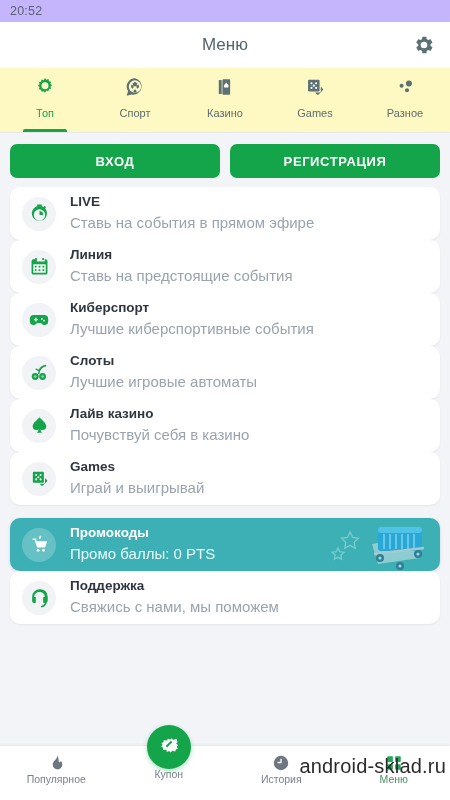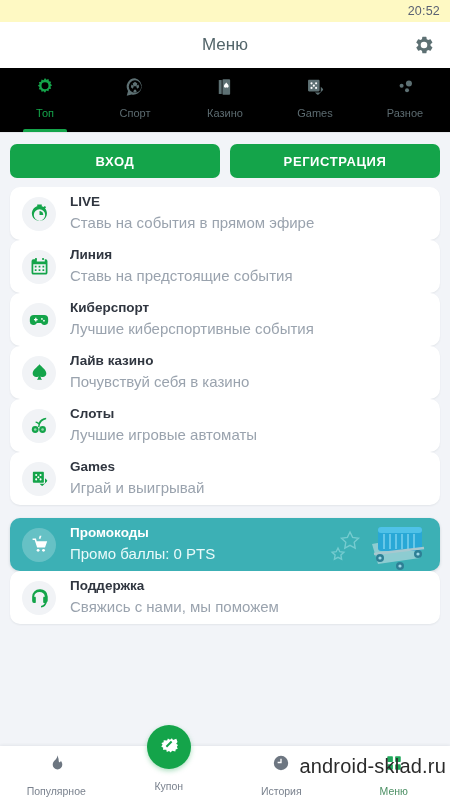--- a/index.html
+++ b/index.html
@@ -6,37 +6,37 @@
   html,body {
     width:450px; height:800px;
     background:#f2f4f8;
     font-family:"Liberation Sans", sans-serif;
     overflow:hidden;
   }
   .phone { position:relative; width:450px; height:800px; background:#f2f4f8; }
 
   
   .statusbar {
-    height:22px; background:#fef9c3;
-    display:flex; align-items:center; padding:0 10px;justify-content:flex-end;
+    height:22px; background:#c4b5fd;
+    display:flex; align-items:center; padding:0 10px;
   }
   .statusbar .clock { font-size:12.5px; color:#5a6173; letter-spacing:.2px; }
 
   
   .header {
     height:46px; background:#ffffff;
     display:flex; align-items:center; justify-content:center;
     position:relative;
   }
   .header .title { font-size:17px; color:#53656a; font-weight:400; }
   .header .gear { position:absolute; right:14px; top:50%; transform:translateY(-50%);
                   width:24px; height:24px; display:flex; align-items:center; justify-content:center; }
 
   
-  .tabbar { background:#000000; display:flex; height:64px; position:relative; }
+  .tabbar { background:#fef9c3; display:flex; height:64px; position:relative; }
   .tab { flex:1; display:flex; flex-direction:column; align-items:center;
          justify-content:flex-start; padding-top:6px; position:relative; }
   .tab .tab-ico { height:26px; display:flex; align-items:center; justify-content:center; }
   .tab .tab-lbl { font-size:11px; color:#5c6b70; margin-top:7px; }
   .tab.active .tab-lbl { color:#14a44a; }
   .tab.active::after {
     content:""; position:absolute; bottom:0; left:50%; transform:translateX(-50%);
     width:44px; height:3px; background:#14a44a; border-radius:2px 2px 0 0;
   }
   .tabbar-shadow { height:1px; background:rgba(0,0,0,.05); }
@@ -76,29 +76,29 @@
 
   
   .bottomnav {
     position:absolute; left:0; bottom:0; width:450px; height:54px;
     background:#ffffff; display:flex; align-items:flex-start;
     box-shadow:0 -1px 3px rgba(30,40,60,.07);
   }
   .navitem { flex:1; display:flex; flex-direction:column; align-items:center;
              padding-top:7px; position:relative; cursor:pointer; }
   .navitem .n-ico { height:20px; display:flex; align-items:center; justify-content:center; }
-  .navitem .n-lbl { font-size:10.5px; color:#7a828e; margin-top:12px; }
+  .navitem .n-lbl { font-size:10.5px; color:#7a828e; margin-top:0; }
   .navitem.active .n-lbl { color:#4b8f63; }
   .coupon-fab {
     position:absolute; left:50%; transform:translateX(-50%); top:-21px;
     width:44px; height:44px; border-radius:50%; background:#14a44a;
     display:flex; align-items:center; justify-content:center;
     box-shadow:0 2px 5px rgba(20,164,74,.35);
   }
-  .navitem.coupon .n-lbl { margin-top:27px; }
+  .navitem.coupon .n-lbl { margin-top:15px; }
 
   
   .watermark {
     position:absolute; right:4px; bottom:22px;
     font-size:20px; color:#2b2b2b; letter-spacing:.2px;
     font-family:"Liberation Sans", sans-serif; pointer-events:none;
   }
 </style>
 </head>
 <body>
@@ -224,42 +224,42 @@
       </span>
       <span class="txt">
         <span class="t1">Киберспорт</span>
         <span class="t2">Лучшие киберспортивные события</span>
       </span>
     </div>
 
     <div class="card">
       <span class="ico-wrap">
         <svg width="21" height="21" viewBox="0 0 24 24" fill="#14a44a">
-          <path d="M12 2.6C9 6.4 4.2 9 4.2 13.1c0 2.4 1.9 4.1 4.1 4.1 1 0 1.9-.4 2.5-1-.1 1.6-.7 3-1.7 4.1h5.8c-1-1.1-1.6-2.5-1.7-4.1.6.6 1.5 1 2.5 1 2.2 0 4.1-1.7 4.1-4.1 0-4.1-4.8-6.7-7.8-10.5Z"></path>
-        </svg>
-      </span>
-      <span class="txt">
-        <span class="t1">Лайв казино</span>
-        <span class="t2">Почувствуй себя в казино</span>
-      </span>
-    </div>
-
-    <div class="card">
-      <span class="ico-wrap">
-        <svg width="21" height="21" viewBox="0 0 24 24" fill="#14a44a">
           <path d="M19.6 3.2c-4 .4-7 2.6-8.6 5.6-1-.8-2.2-1.3-3.4-1.3v1.7c1.4 0 2.6.8 3.3 1.9-.3.8-.5 1.6-.6 2.5h1.7c.4-4.6 3.3-7.8 7.6-8.7V3.2Z"></path>
           <circle cx="7.1" cy="16.6" r="3.9"></circle>
           <circle cx="15.5" cy="16.6" r="3.9"></circle>
           <circle cx="7.1" cy="16.6" r="1.5" fill="#fff" opacity=".55"></circle>
           <circle cx="15.5" cy="16.6" r="1.5" fill="#fff" opacity=".55"></circle>
         </svg>
       </span>
       <span class="txt">
         <span class="t1">Слоты</span>
         <span class="t2">Лучшие игровые автоматы</span>
+      </span>
+    </div>
+
+    <div class="card">
+      <span class="ico-wrap">
+        <svg width="21" height="21" viewBox="0 0 24 24" fill="#14a44a">
+          <path d="M12 2.6C9 6.4 4.2 9 4.2 13.1c0 2.4 1.9 4.1 4.1 4.1 1 0 1.9-.4 2.5-1-.1 1.6-.7 3-1.7 4.1h5.8c-1-1.1-1.6-2.5-1.7-4.1.6.6 1.5 1 2.5 1 2.2 0 4.1-1.7 4.1-4.1 0-4.1-4.8-6.7-7.8-10.5Z"></path>
+        </svg>
+      </span>
+      <span class="txt">
+        <span class="t1">Лайв казино</span>
+        <span class="t2">Почувствуй себя в казино</span>
       </span>
     </div>
 
     <div class="card">
       <span class="ico-wrap">
         <svg width="21" height="21" viewBox="0 0 24 24" fill="#14a44a">
           <path d="M5.6 4.2h10.2c.7 0 1.2.5 1.2 1.2v10.2c0 .7-.5 1.2-1.2 1.2H5.6c-.7 0-1.2-.5-1.2-1.2V5.4c0-.7.5-1.2 1.2-1.2Z"></path>
           <circle cx="8.2" cy="8" r="1.15" fill="#fff"></circle>
           <circle cx="13.2" cy="8" r="1.15" fill="#fff"></circle>
           <circle cx="10.7" cy="10.5" r="1.15" fill="#fff"></circle>

